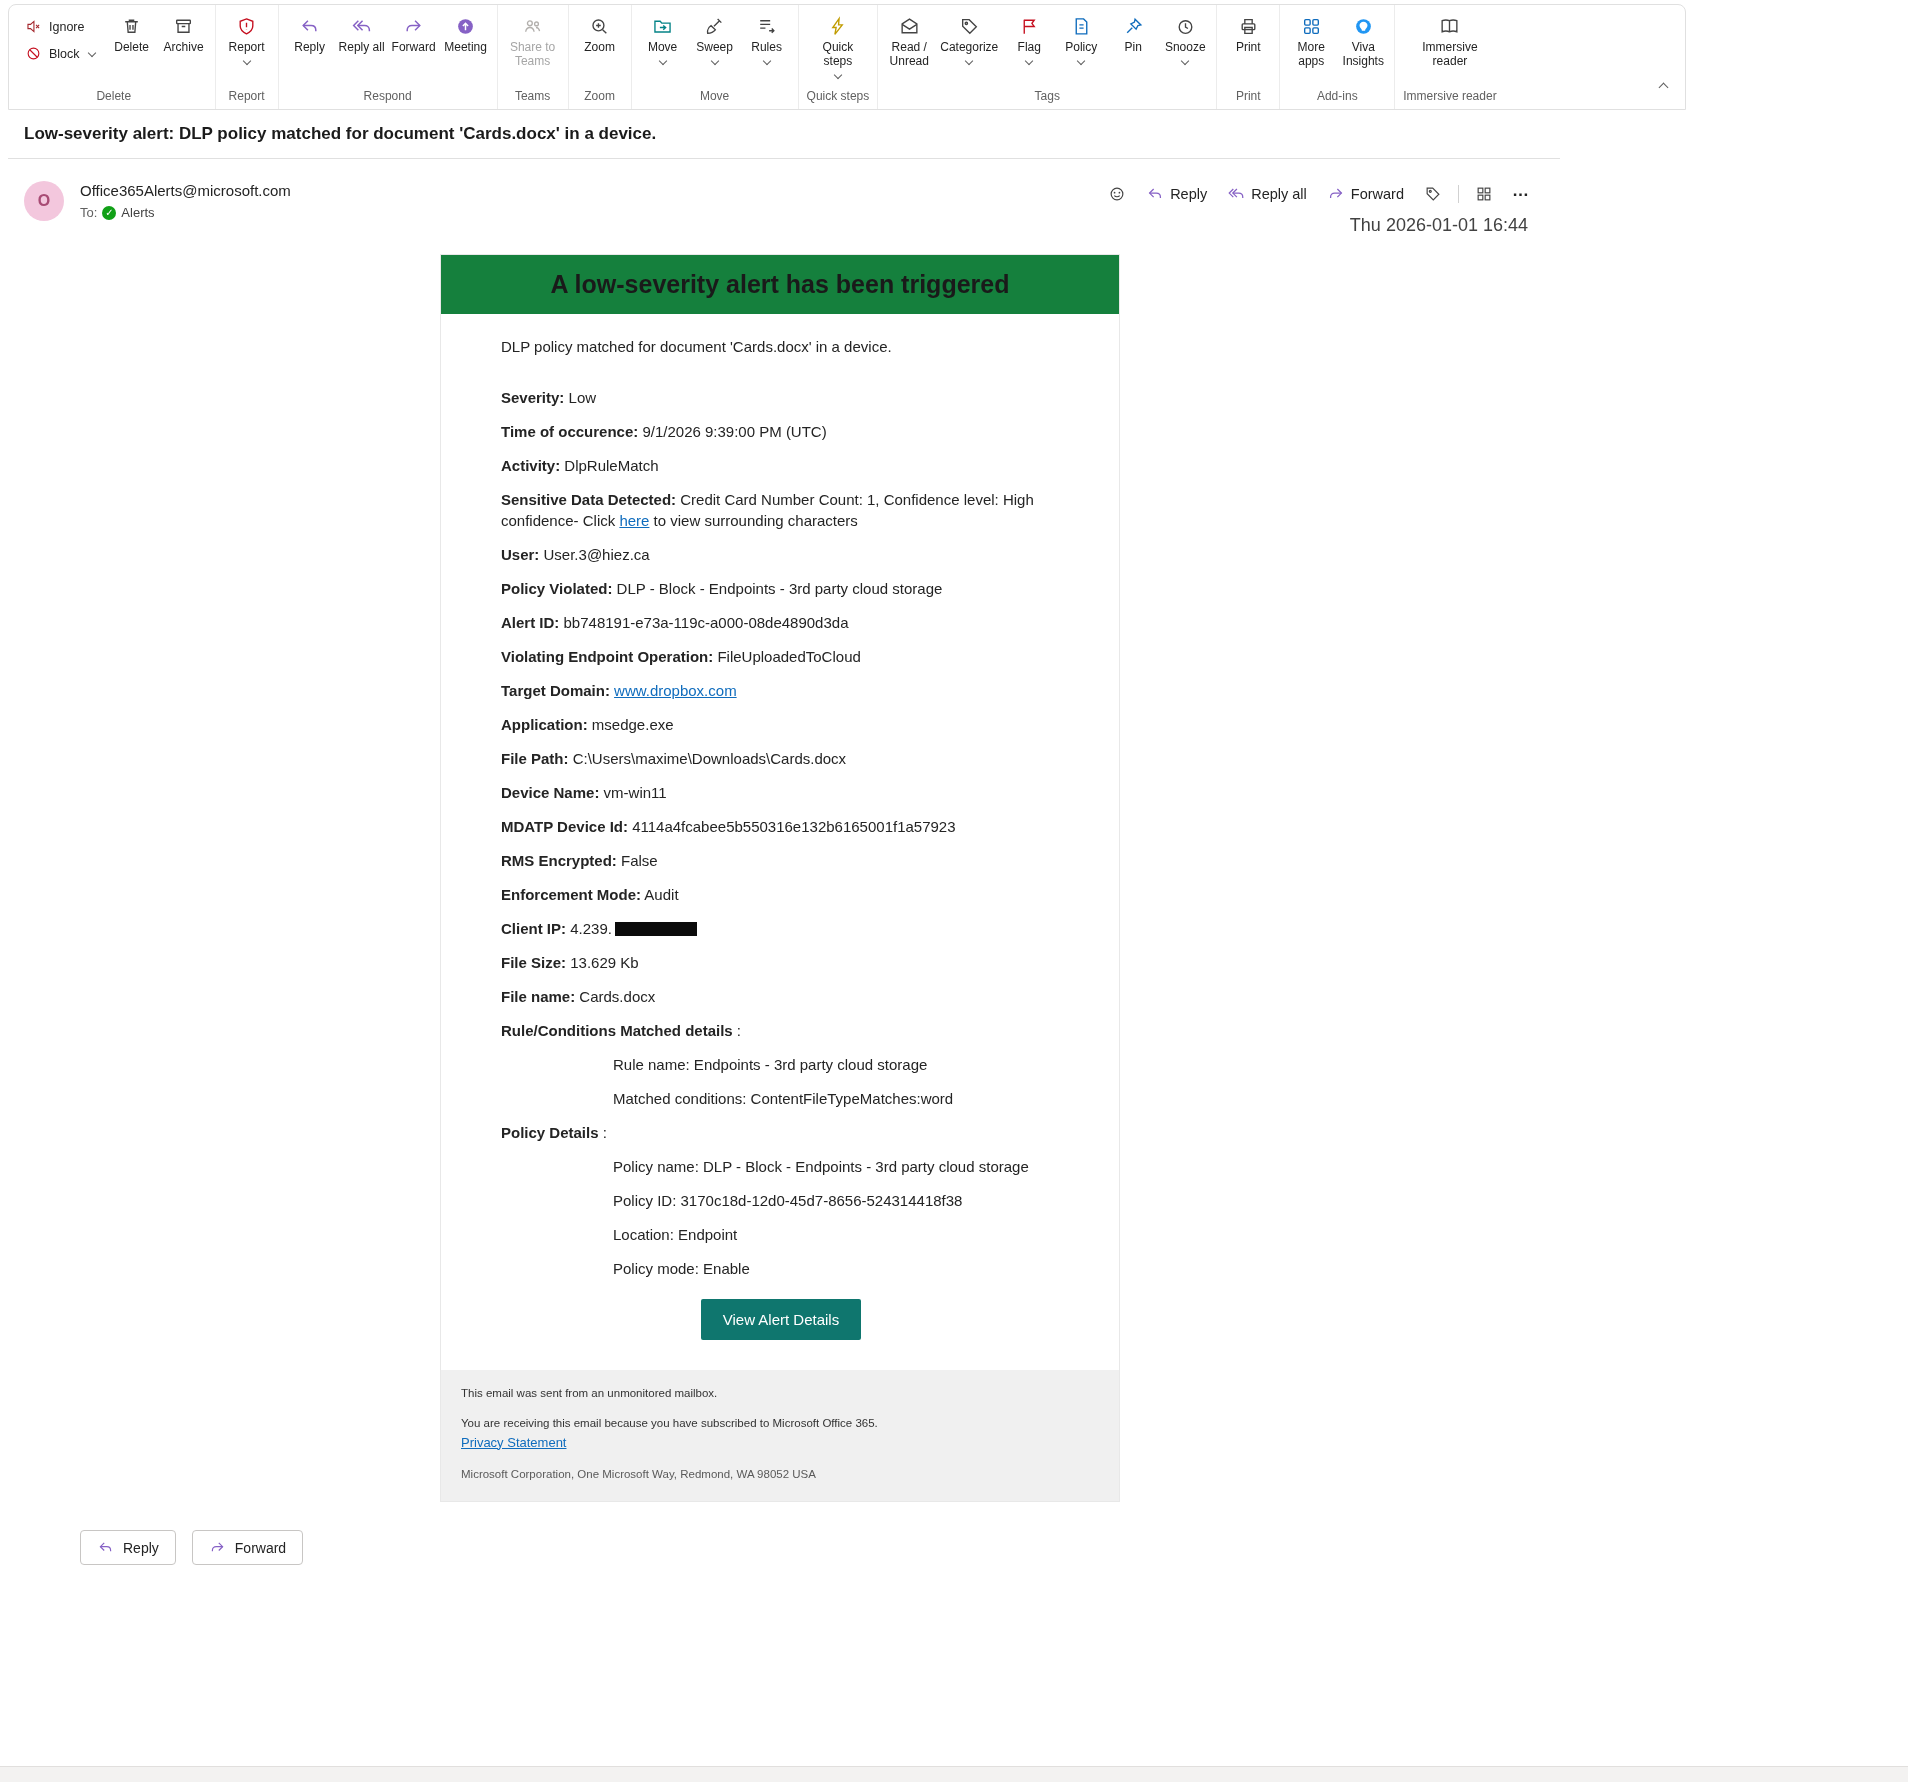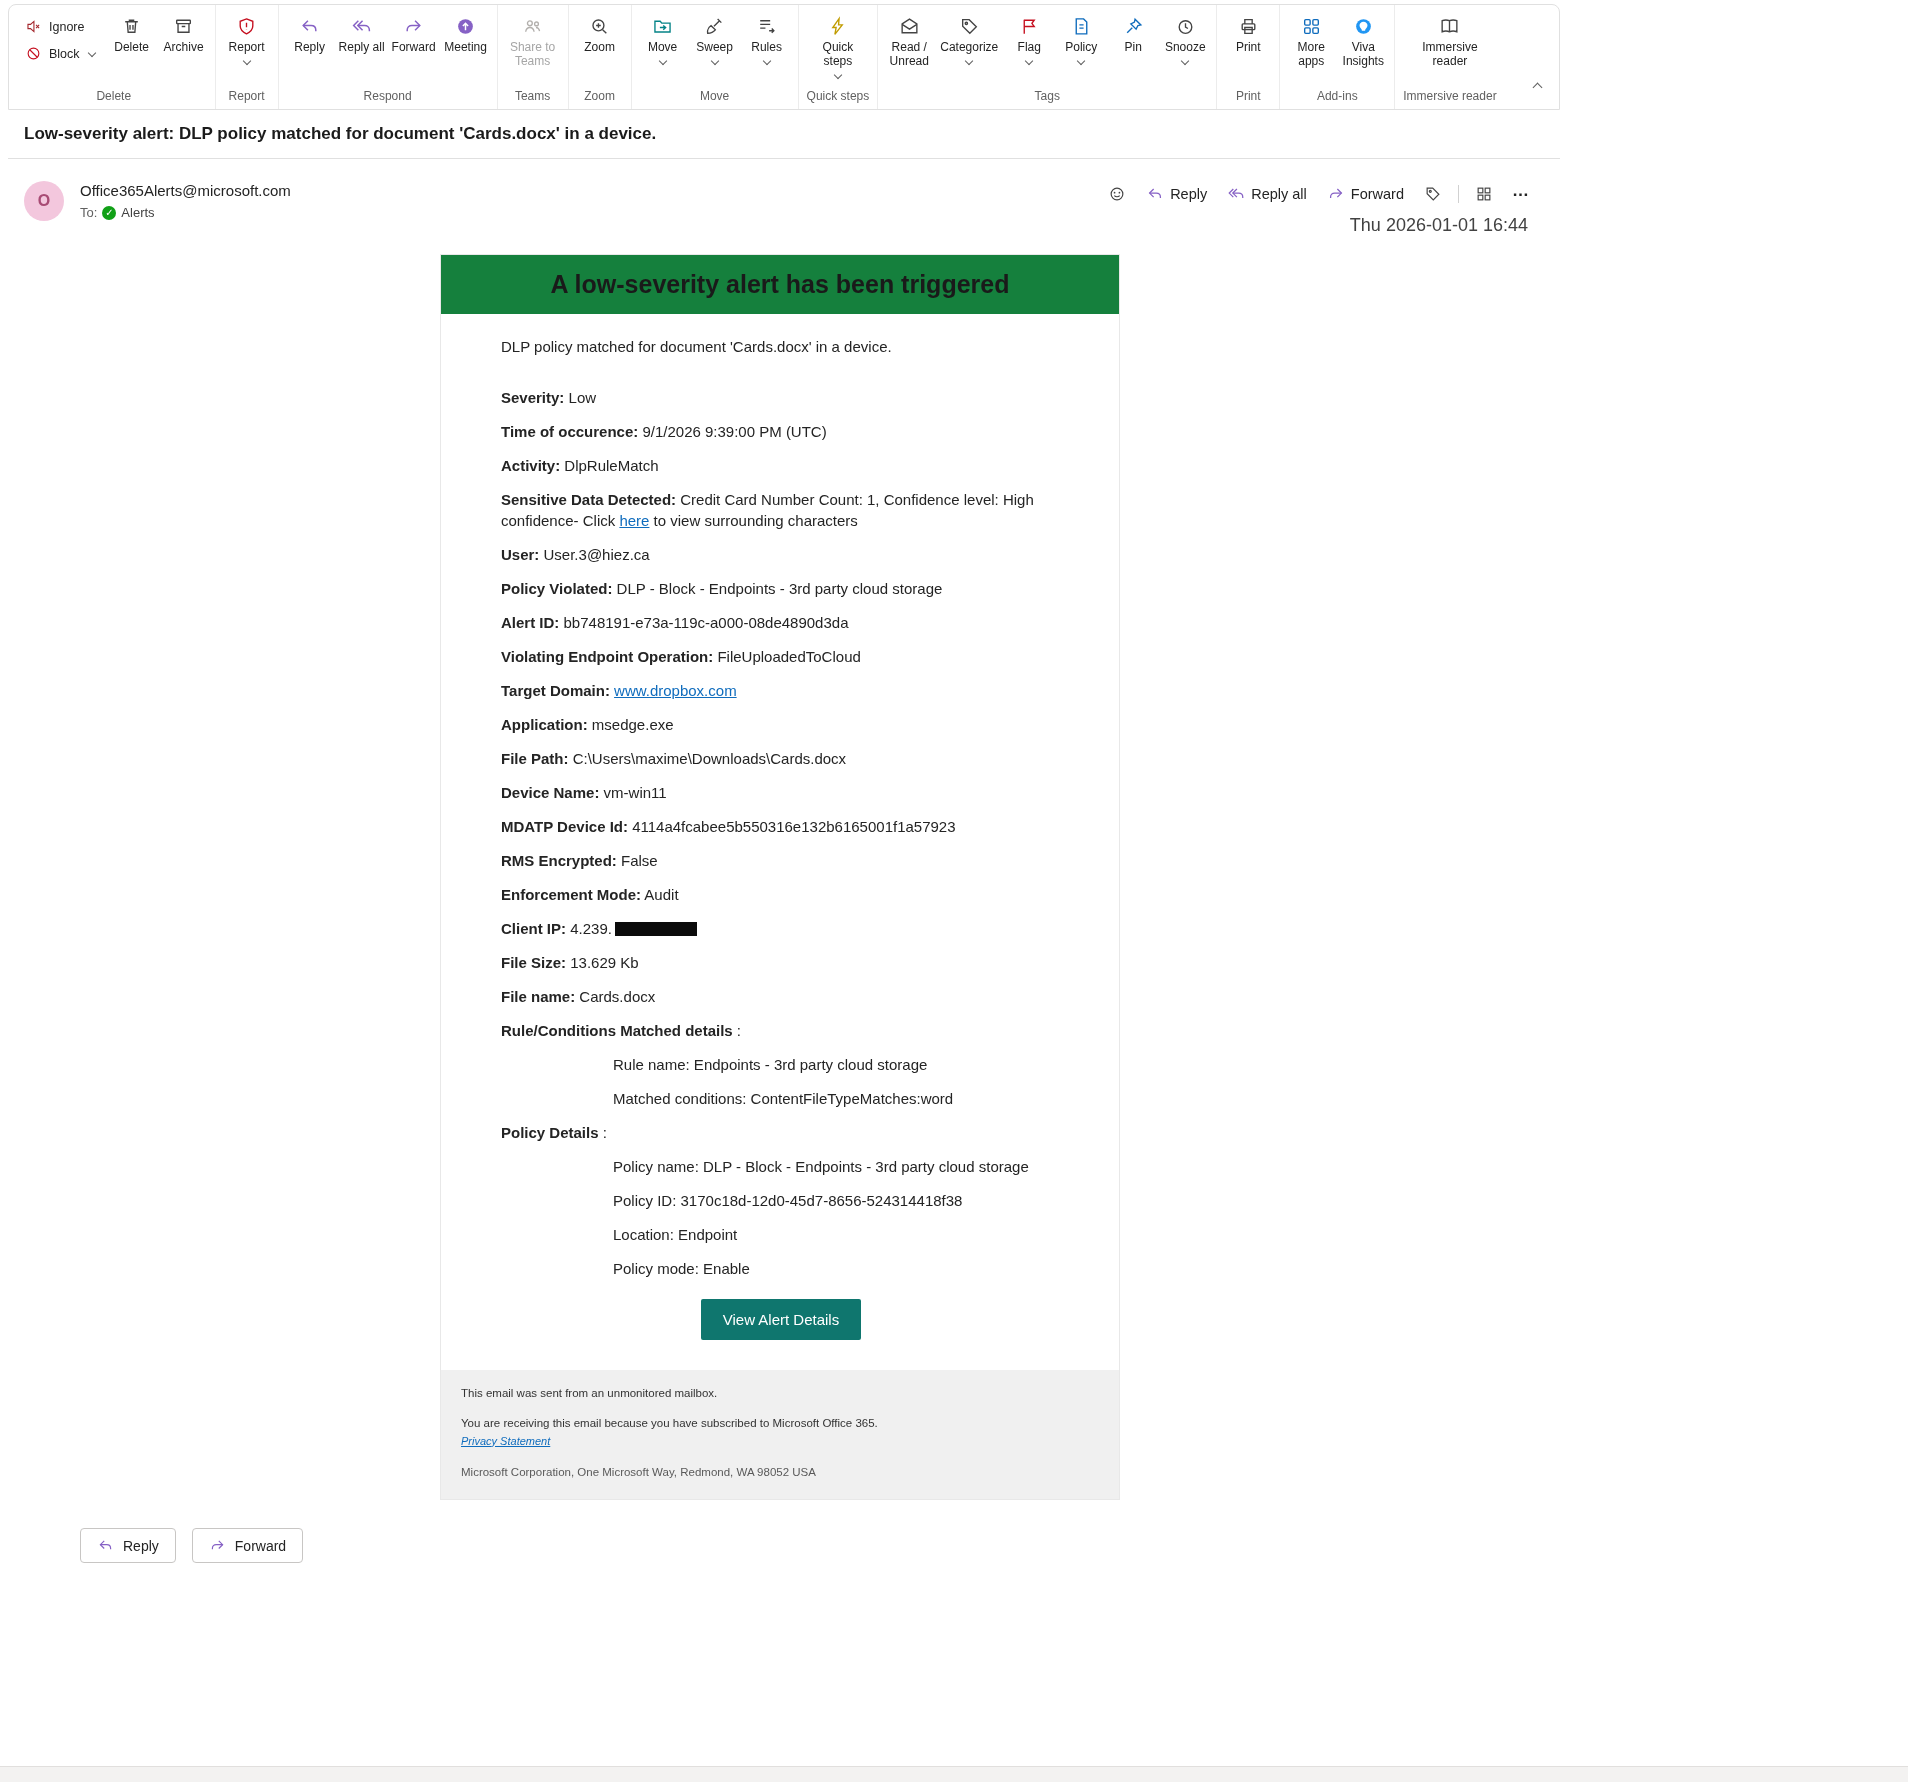--- a/index.html
+++ b/index.html
@@ -2,21 +2,21 @@
 <html><head>
 <meta charset="utf-8">
 <style>
   * { margin:0; padding:0; box-sizing:border-box; }
   html,body { background:#fff; }
   body { width:1908px; min-height:1782px; position:relative; font-family:"Liberation Sans",sans-serif; color:#242424; }
   button { background:none; border:none; font:inherit; color:inherit; cursor:pointer; }
   a { color:#0f6cbd; text-decoration:underline; cursor:pointer; }
 
   
-  .ribbon-card { margin:4px 8px 0 8px; width:1552px; border:1px solid #e0e0e0; border-radius:8px 8px 0 0; background:#fff; position:relative; }
+  .ribbon-card { margin:4px 8px 0 8px; width:1678px; border:1px solid #e0e0e0; border-radius:8px 8px 0 0; background:#fff; position:relative; }
   .ribbon { display:flex; align-items:stretch; min-height:104px; padding:0 4px; }
   .rgroup { display:flex; flex-direction:column; justify-content:space-between; align-items:center; padding:6px 6px 2px 6px; }
   .rgroup + .rgroup { border-left:1px solid #ececec; }
   .rbtns { display:flex; align-items:flex-start; gap:2px; }
   .rbtn { display:flex; flex-direction:column; align-items:center; width:50px; padding:5px 1px 2px 1px; border-radius:4px; font-size:12px; line-height:1.15; text-align:center; color:#242424; }
   .rbtn.w58 { width:58px; }
   .rbtn.w66 { width:66px; }
   .rbtn.w64 { width:64px; }
   .rbtn.disabled { color:#a6a6a6; cursor:default; }
   .ric { width:21px; height:21px; margin-bottom:4px; display:block; }
@@ -60,21 +60,21 @@
   .card-body { padding:22px 58px 6px 60px; font-size:15px; line-height:1.4; color:#242424; }
   .intro { margin-bottom:30px; }
   .field { margin:13px 0; }
   .field b { font-weight:700; }
   .subfield { margin:13px 0 13px 112px; }
   .redact { display:inline-block; width:82px; height:14px; background:#0b0b0b; vertical-align:-2px; margin-left:3px; }
   .cta-wrap { text-align:center; margin:20px 0 24px 0; }
   .cta { background:#0f766e; color:#fff; font-size:15px; padding:10px 22px; border-radius:2px; }
   .card-footer { background:#f0f0f0; padding:15px 20px 18px 20px; font-size:11.5px; color:#333; line-height:1.5; }
   .card-footer .fline1 { margin-bottom:13px; }
-  .card-footer .privacy { font-size:11px;font-style:italic; }
+  .card-footer .privacy { font-size:13px; }
   .card-footer .addr { margin-top:14px; color:#5a5a5a; }
 
   
   .bottombtns { display:flex; gap:16px; margin:28px 0 0 80px; padding-bottom:60px; }
   .bbtn { display:flex; align-items:center; gap:9px; border:1px solid #c8c6c4; border-radius:4px; padding:8px 16px; font-size:14px; background:#fff; }
   .bico { width:17px; height:17px; display:inline-block; }
   .bico svg { width:100%; height:100%; display:block; }
 
   .bottomband { position:absolute; left:0; right:0; bottom:0; height:16px; background:#f3f2f1; border-top:1px solid #e1dfdd; }
 </style>

